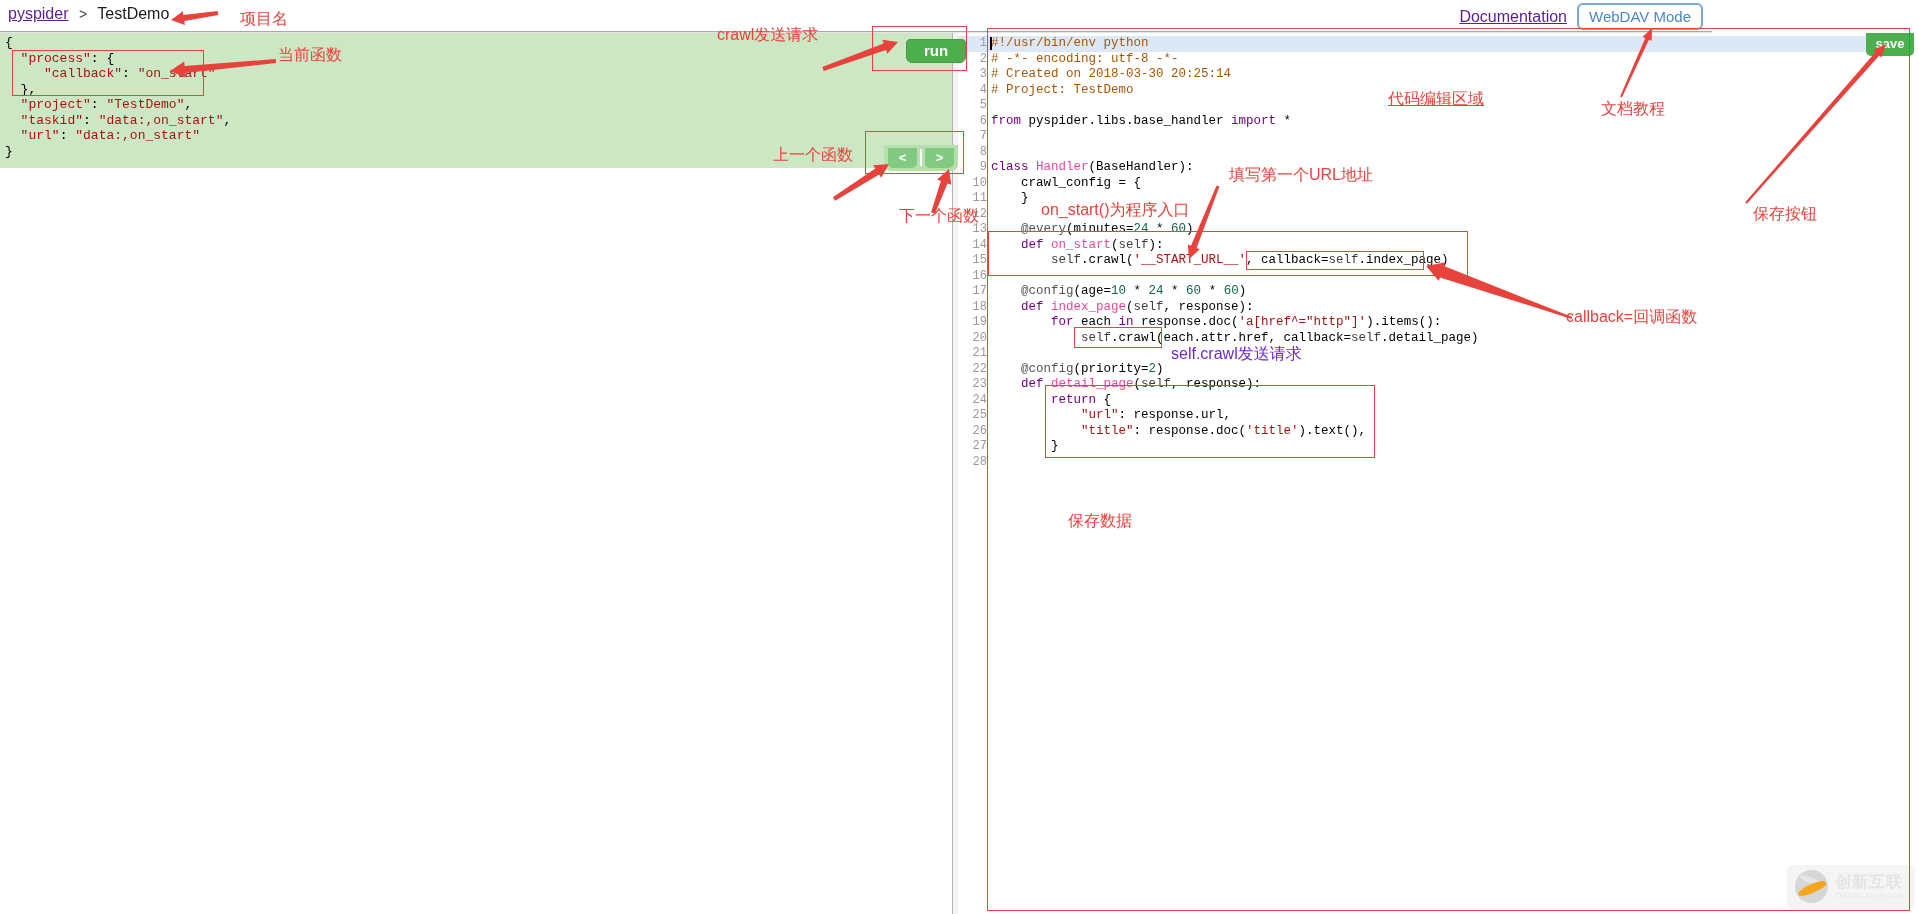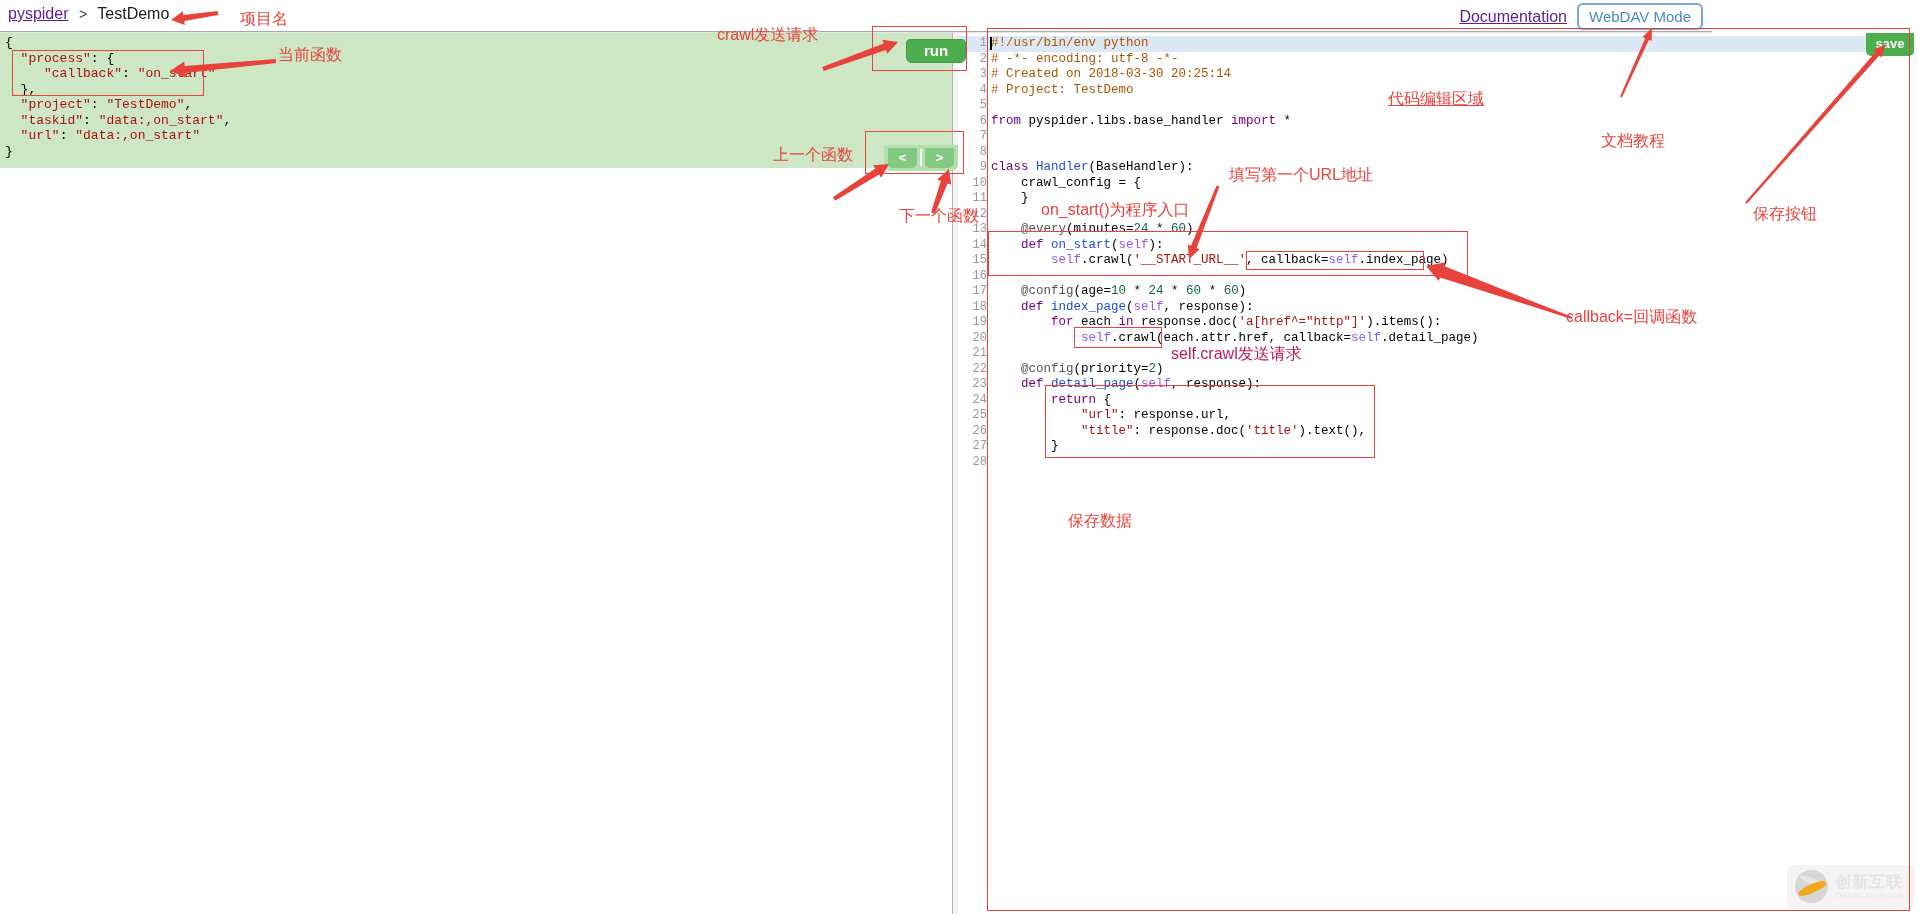--- a/index.html
+++ b/index.html
@@ -49,25 +49,25 @@
   .ln { height:15.5px; }
   .cursor { position:absolute; left:32px; top:5px; width:1.5px; height:13px; background:#000; }
   .save-btn { position:absolute; left:908px; top:1px; width:48px; height:23px; background:#4cae4c;
               border-radius:0 0 5px 5px; color:#fff; font-weight:bold; font-size:13px;
               text-align:center; line-height:21px; cursor:pointer; z-index:6; }
 
   
   .tok-pl  { color:#000; }
   .tok-com { color:#a50f00; color:#aa5500; }
   .tok-kw  { color:#770088; }
-  .tok-def { color:#1d4ed8; }
+  .tok-def { color:#ec4899; }
   .tok-str { color:#aa1111; }
   .tok-num { color:#116644; }
   .tok-meta{ color:#555555; }
-  .tok-slf { color:#8b5cf6;margin-top:33px; }
+  .tok-slf { color:#404040;margin-top:33px; }
 
   
   .overlay { position:absolute; left:0; top:0; width:1919px; height:914px; z-index:20; pointer-events:none; }
   .note { position:absolute; color:#e8423c; font-size:16px; white-space:nowrap; }
   .rbox { position:absolute; border:1px solid #e8423c; }
   svg.arrows { position:absolute; left:0; top:0; }
 
   
   .watermark { position:absolute; left:1787px; top:865px; width:128px; height:44px; z-index:15;
                background:rgba(225,225,225,.38); border-radius:6px; }
@@ -177,21 +177,21 @@
       <div class="rbox" style="left: 1074px; top: 327px; width: 88px; height: 21px; border-color: rgb(232, 66, 60);"></div>
       <div class="rbox" style="left: 1045px; top: 385px; width: 330px; height: 73px; border-color: rgb(232, 66, 60);"></div>
     </div>
   <div>
       <div class="note" style="left: 240px; top: 9px; color: rgb(232, 66, 60);">项目名</div>
       <div class="note" style="left: 278px; top: 45px; color: rgb(232, 66, 60);">当前函数</div>
       <div class="note" style="left: 717px; top: 25px; color: rgb(232, 66, 60);">crawl发送请求</div>
       <div class="note" style="left: 773px; top: 145px; color: rgb(232, 66, 60);">上一个函数</div>
       <div class="note" style="left: 899px; top: 206px; color: rgb(232, 66, 60);">下一个函数</div>
       <div class="note" style="left: 1388px; top: 89px; color: rgb(232, 66, 60); text-decoration: underline;">代码编辑区域</div>
-      <div class="note" style="left: 1601px; top: 99px; color: rgb(232, 66, 60); margin-top: 32px;">文档教程</div>
+      <div class="note" style="left: 1601px; top: 99px; color: rgb(232, 66, 60);">文档教程</div>
       <div class="note" style="left: 1753px; top: 204px; color: rgb(232, 66, 60);">保存按钮</div>
       <div class="note" style="left: 1229px; top: 165px; color: rgb(232, 66, 60); text-align: right;">填写第一个URL地址</div>
       <div class="note" style="left: 1041px; top: 200px; color: rgb(232, 66, 60);">on_start()为程序入口</div>
       <div class="note" style="left: 1566px; top: 307px; color: rgb(232, 66, 60);">callback=回调函数</div>
-      <div class="note" style="left: 1171px; top: 344px; color: #be185d;">self.crawl发送请求</div>
+      <div class="note" style="left: 1171px; top: 344px; color: #6d28d9;">self.crawl发送请求</div>
       <div class="note" style="left: 1068px; top: 463px; color: rgb(232, 66, 60); margin-top: 48px;">保存数据</div>
     </div>
 </div>
 
 </body></html>

